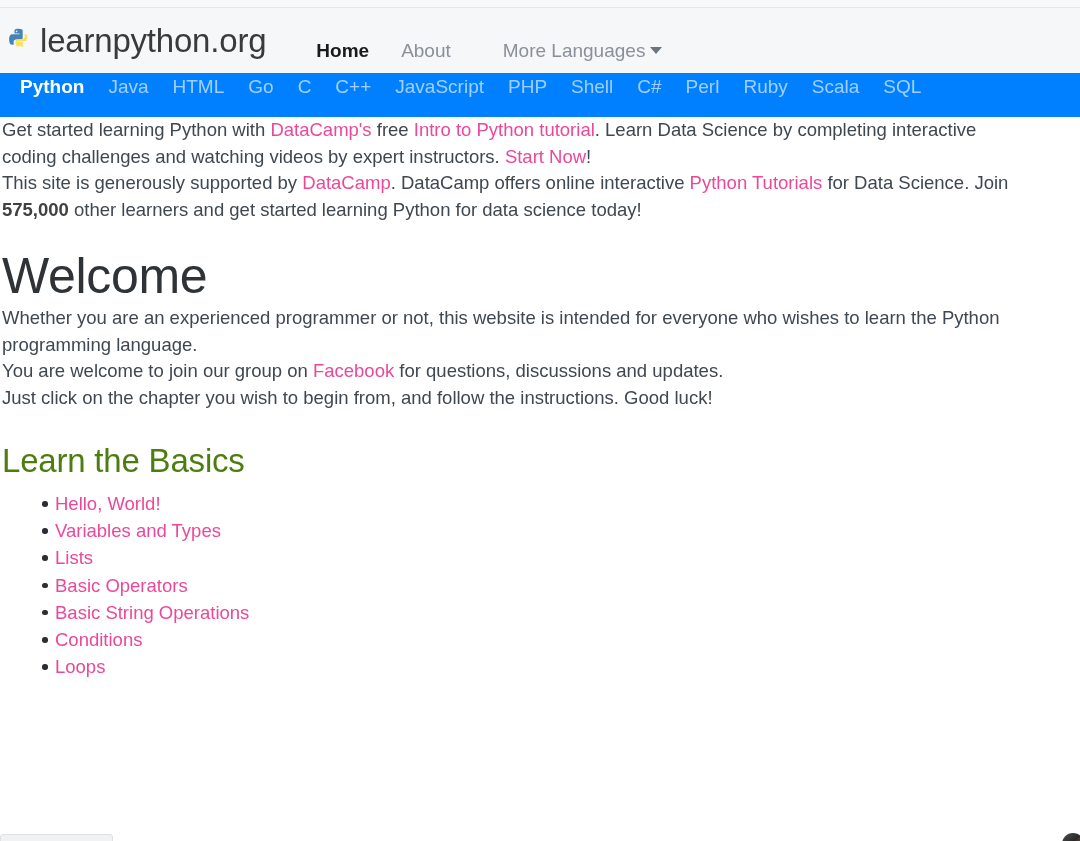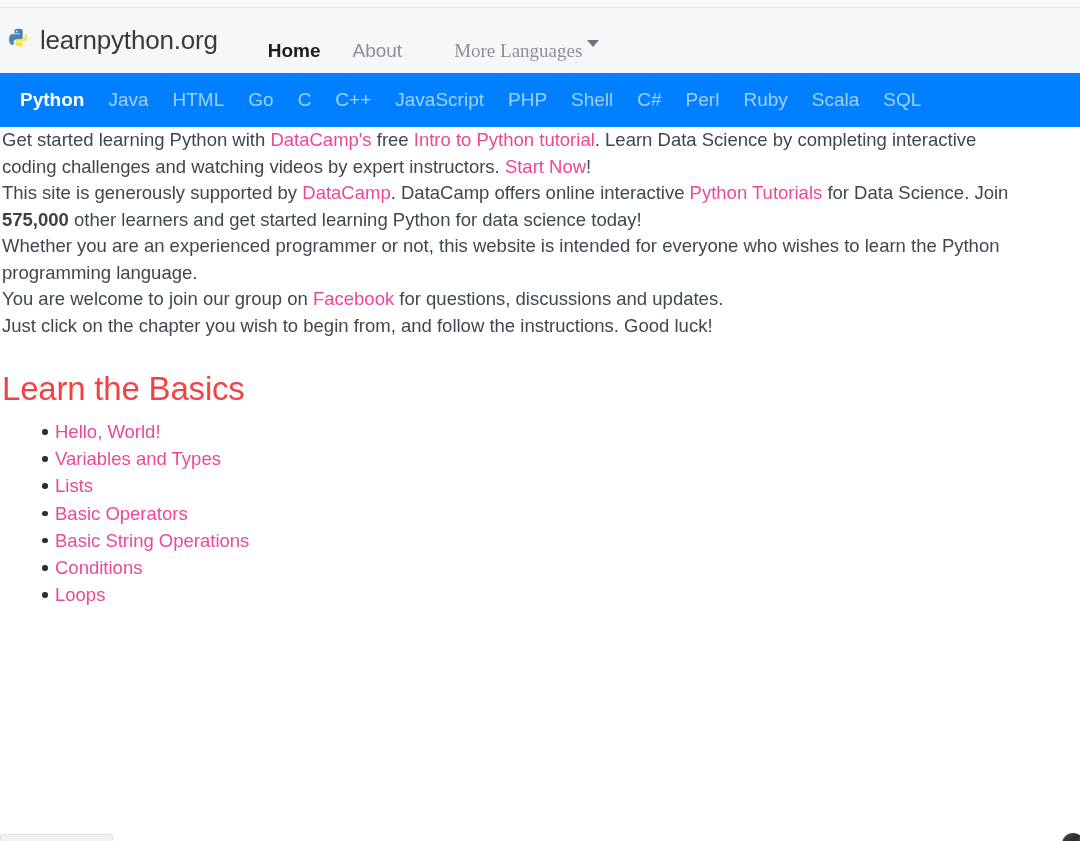--- a/index.html
+++ b/index.html
@@ -30,59 +30,59 @@
   }
   .brand {
     display: flex;
     align-items: center;
     gap: 7px;
     text-decoration: none;
     margin-right: 34px;
   }
   .py-logo { width: 27px; height: 27px; display: block; flex: none; }
   .brand-name {
-    font-size: 26px;
+    font-size: 33px;
     color: #3a3a3a;
     letter-spacing: -0.2px;
     white-space: nowrap;
   }
   .main-nav {
     display: flex;
     align-items: center;
     gap: 0px;
   }
   .nav-link {
     font-size: 19px;
     color: #8a9099;
     text-decoration: none;
     padding: 4px 16px;
     white-space: nowrap;
     margin-top: 20px;
   }
   .nav-link.active { color: #1b1b1b; font-weight: bold; }
   .nav-link.dropdown {
     display: inline-flex;
+    align-items: center;
     gap: 5px;
     padding-left: 36px;
-    font-family: Liberation Serif, serif;
   }
   .caret {
     width: 0; height: 0;
     border-left: 6px solid transparent;
     border-right: 6px solid transparent;
     border-top: 7px solid #6c757d;
     display: inline-block;
   }
 
   
   .lang-bar {
     background: #0080ff;
-    height: 54px;
-    display: flex;
-    align-items: center;
+    height: 44px;
+    display: flex;
+    align-items: flex-start;
     padding-left: 8px;
   }
   .lang-link {
     font-size: 19px;
     color: rgba(255,255,255,0.62);
     text-decoration: none;
     padding: 3px 12px;
     white-space: nowrap;
   }
   .lang-link.active {
@@ -111,21 +111,21 @@
   h1.page-heading {
     font-size: 50px;
     font-weight: normal;
     color: #2f3337;
     margin: 24px 0 0 0;
     letter-spacing: -0.3px;
   }
   h2.section-heading {
     font-size: 33px;
     font-weight: normal;
-    color: #ef4444;
+    color: #4d7c0f;
     margin: 31px 0 0 0;
     letter-spacing: -0.2px;
   }
 
   ul.chapter-list {
     margin: 10px 0 0 0;
     padding-left: 40px;
     list-style: none;
   }
   ul.chapter-list li {
@@ -212,20 +212,21 @@
   <a class="lang-link" href="#">Scala</a>
   <a class="lang-link" href="#">SQL</a>
 </nav>
 
 <main class="content">
 
   <p class="p-intro1"><span>Get started learning Python with </span><a href="#">DataCamp's</a><span> free </span><a href="#">Intro to Python tutorial</a><span>. Learn Data Science by completing interactive coding challenges and watching videos by expert instructors. </span><a href="#">Start Now</a><span>!</span></p>
 
   <p class="p-intro2"><span>This site is generously supported by </span><a href="#">DataCamp</a><span>. DataCamp offers online interactive </span><a href="#">Python Tutorials</a><span> for Data Science. Join </span><b>575,000</b><span> other learners and get started learning Python for data science today!</span></p>
 
+  <h1 class="page-heading">Welcome</h1>
 
 
   <p class="p-body">Whether you are an experienced programmer or not, this website is intended for everyone who wishes to learn the Python programming language.</p>
 
   <p class="p-body"><span>You are welcome to join our group on </span><a href="#">Facebook</a><span> for questions, discussions and updates.</span></p>
 
   <p class="p-body">Just click on the chapter you wish to begin from, and follow the instructions. Good luck!</p>
 
   <h2 class="section-heading">Learn the Basics</h2>
 

